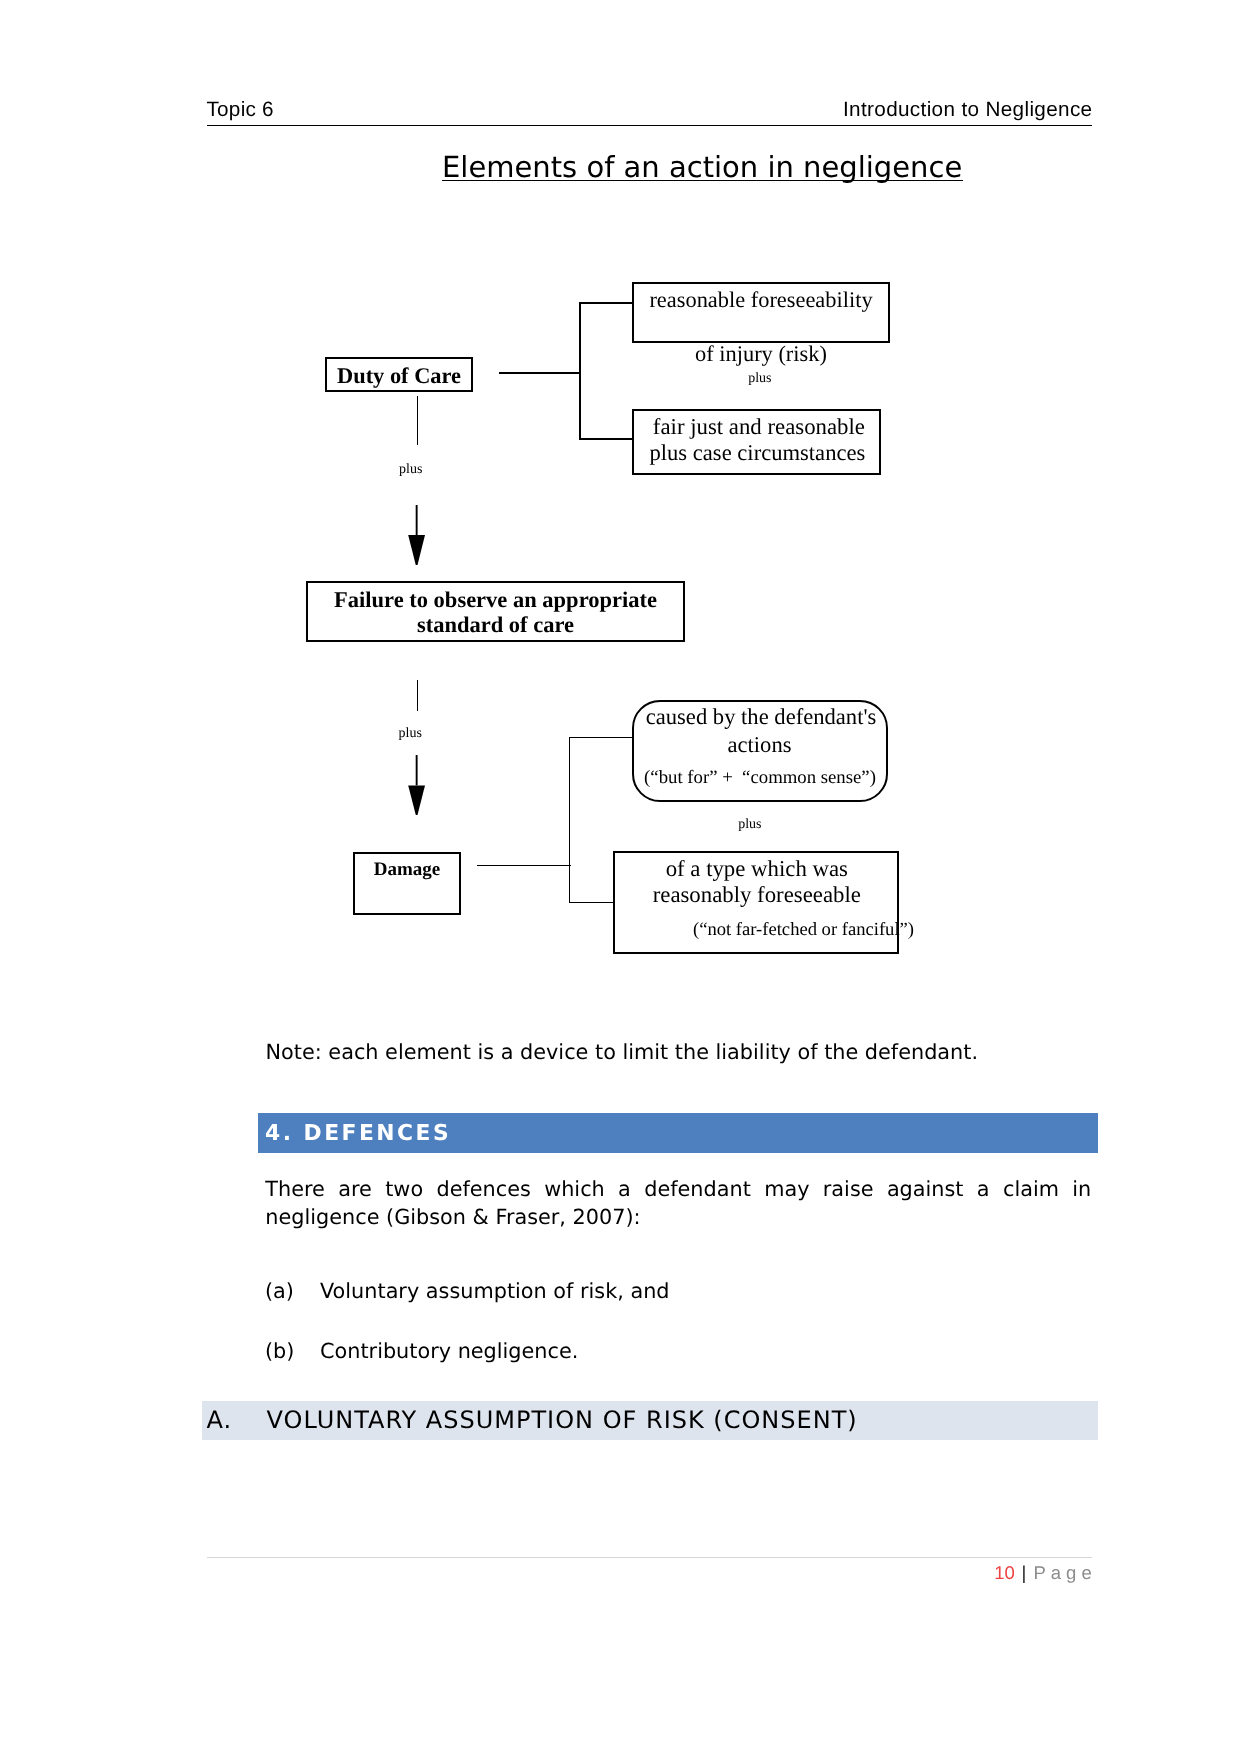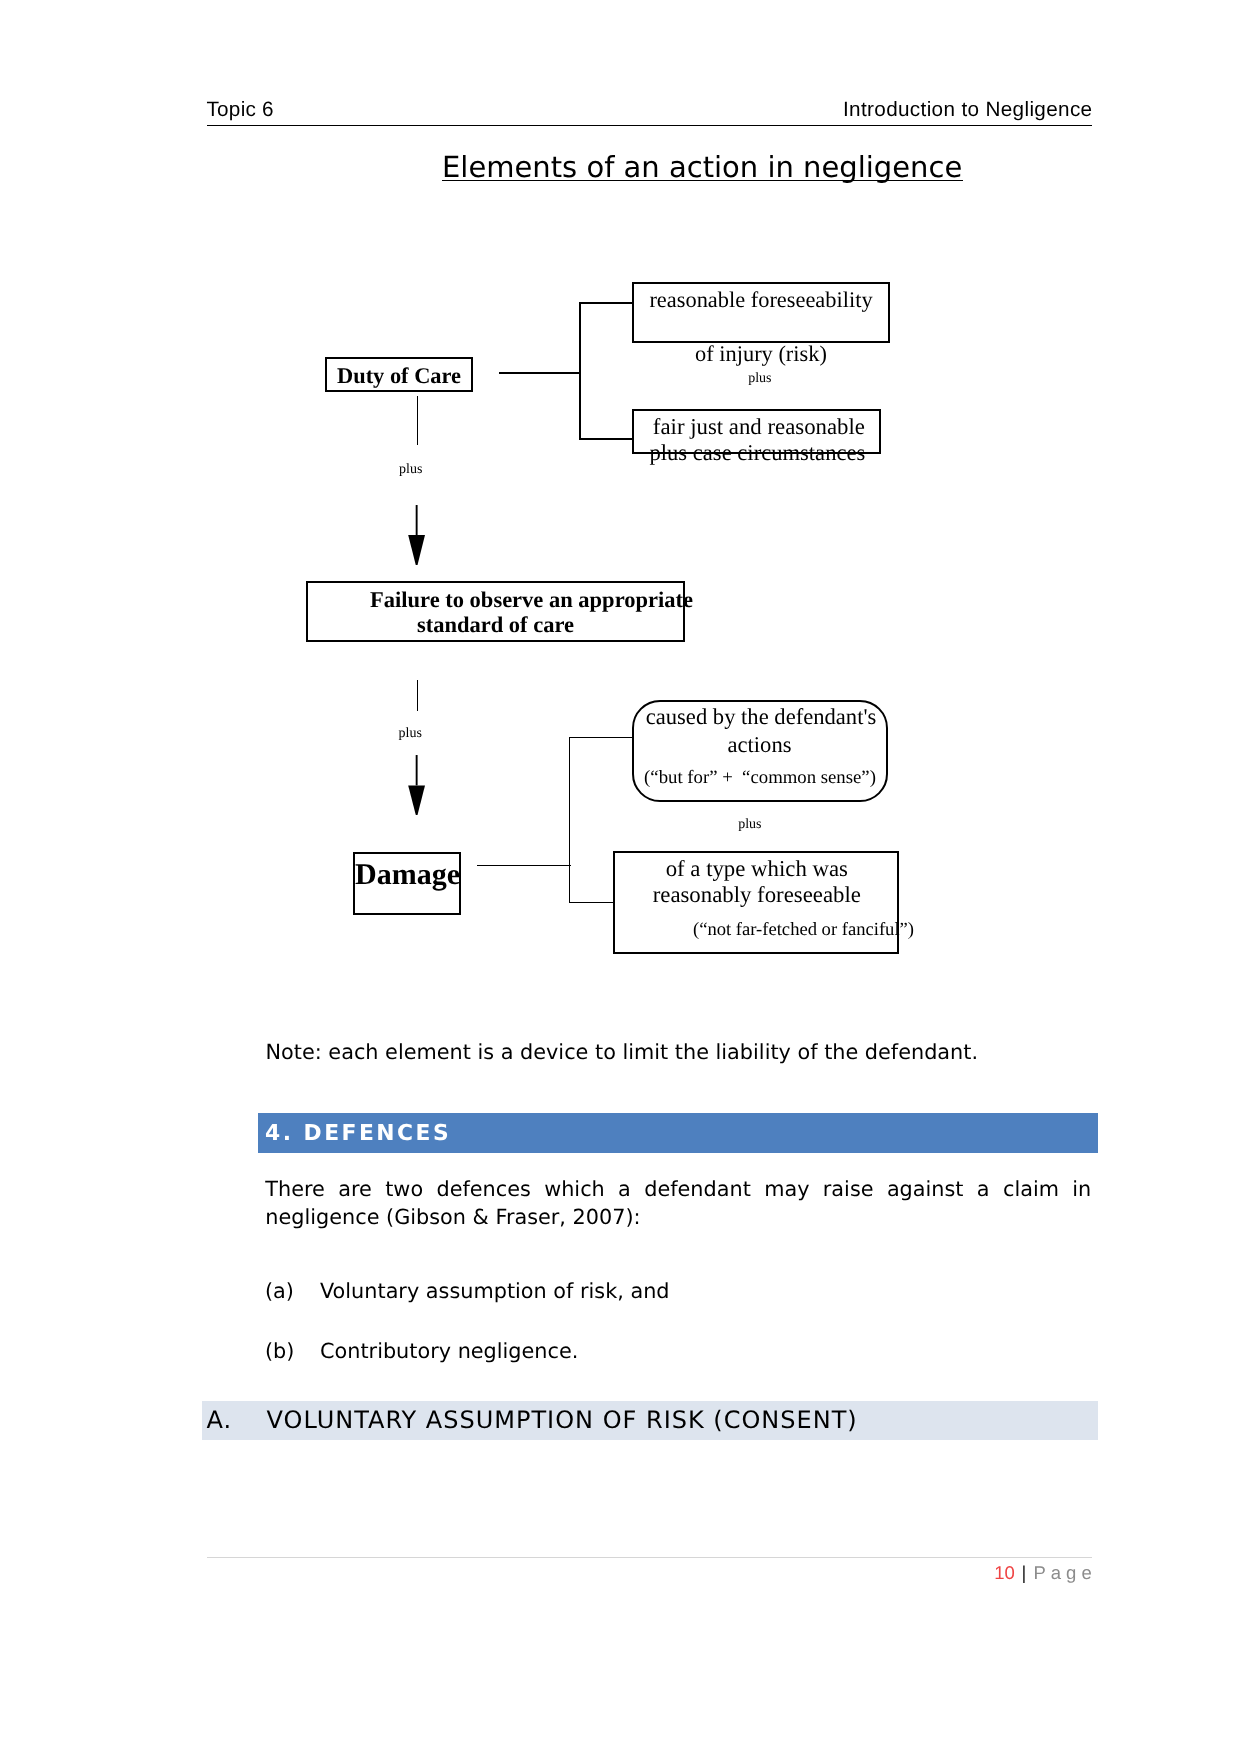--- a/index.html
+++ b/index.html
@@ -66,32 +66,32 @@
 
   <div class="dbox" style="left:325px;top:356.8px;width:148px;height:34.8px;">
     <div class="dtxt" style="top:6px;font-size:22.4px;font-weight:bold;line-height:1;">Duty of Care</div>
   </div>
 
   <div class="dbox" style="left:632px;top:282px;width:258px;height:61px;">
     <div class="dtxt" style="top:5px;font-size:22.4px;line-height:1;">reasonable foreseeability</div>
     <div class="dtxt" style="top:31px;font-size:22.4px;line-height:1;margin-top:28px;">of injury (risk)</div>
   </div>
 
-  <div class="dbox" style="left:632px;top:408.9px;width:248.8px;height:45px;">
+  <div class="dbox" style="left:632px;top:408.9px;width:248.8px;height:66px;">
     <div class="dtxt" style="top:5.6px;font-size:22.8px;line-height:1;left:2.5px;">fair just and reasonable</div>
     <div class="dtxt" style="top:31.6px;font-size:22.6px;line-height:1;left:1px;">plus case circumstances</div>
   </div>
 
   <div class="dbox" style="left:306px;top:580.5px;width:379px;height:61px;">
-    <div class="dtxt" style="top:6.7px;font-size:22.5px;font-weight:bold;line-height:1;padding-left:36px;">Failure to observe an appropriate</div>
+    <div class="dtxt" style="top:6.7px;font-size:22.5px;font-weight:bold;line-height:1;">Failure to observe an appropriate</div>
     <div class="dtxt" style="top:31.7px;font-size:22.5px;font-weight:bold;line-height:1;">standard of care</div>
   </div>
 
   <div class="dbox" style="left:353px;top:851.9px;width:108px;height:63.5px;">
-    <div class="dtxt" style="top:5.9px;font-size:30px;font-weight:bold;line-height:1;">Damage</div>
+    <div class="dtxt" style="top:5.9px;font-size:19px;font-weight:bold;line-height:1;">Damage</div>
   </div>
 
   <div class="dbox" style="left:632px;top:699.5px;width:256px;height:102.3px;border-radius:28px;">
     <div class="dtxt" style="top:4.8px;font-size:22.6px;line-height:1;left:1px;">caused by the defendant's</div>
     <div class="dtxt" style="top:32px;font-size:22.6px;line-height:1;left:-0.5px;">actions</div>
     <div class="dtxt" style="top:67px;font-size:18.75px;line-height:1;">(“but for” + &nbsp;“common sense”)</div>
   </div>
 
   <div class="dbox" style="left:612.5px;top:851.4px;width:286px;height:102.2px;">
     <div class="dtxt" style="top:4.6px;font-size:22.8px;line-height:1;left:1.3px;">of a type which was</div>

